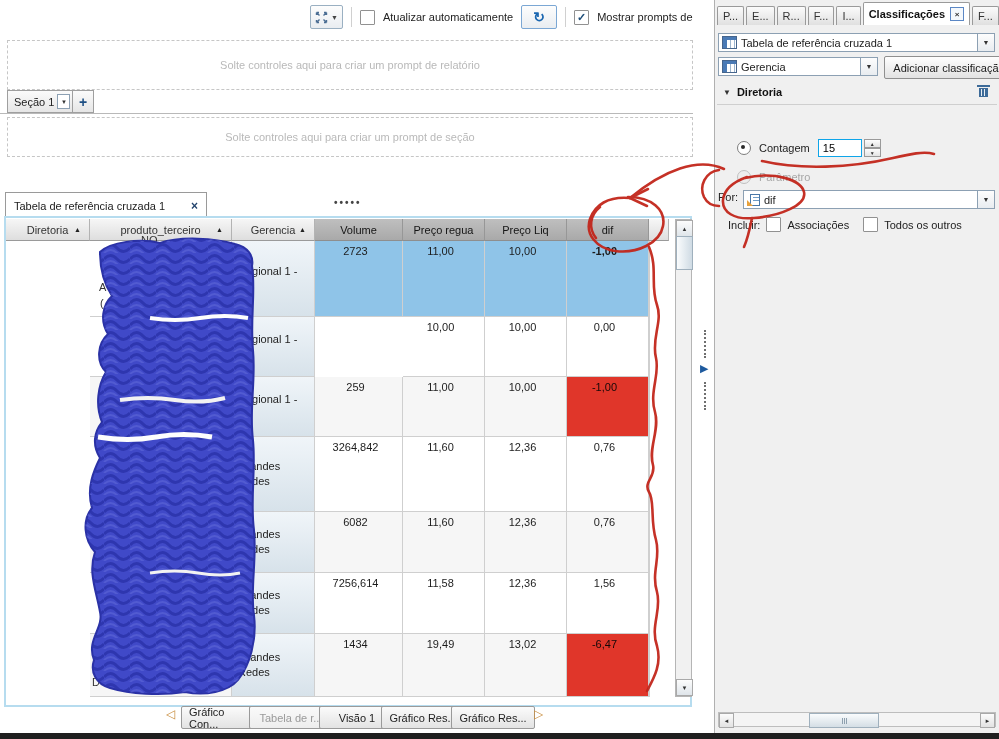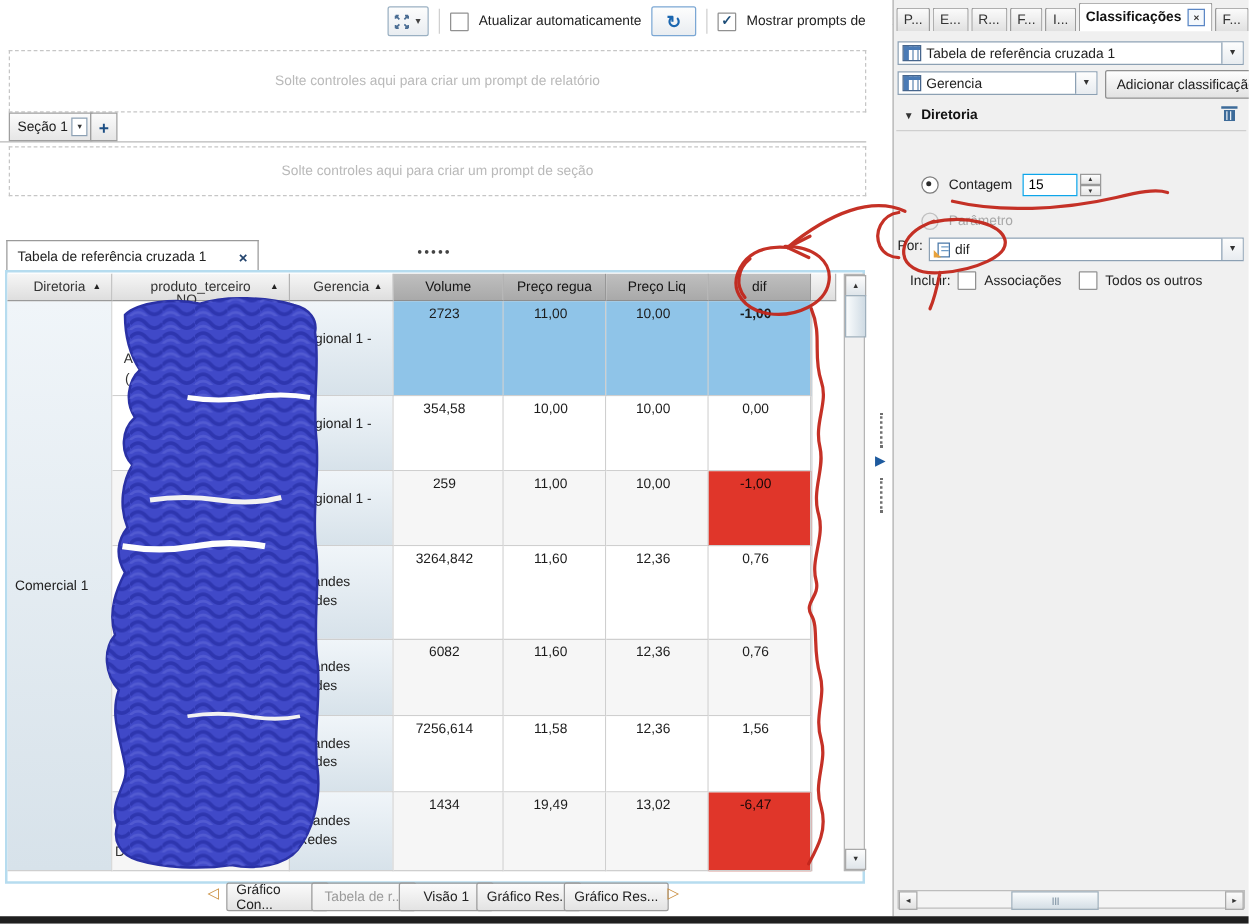--- a/index.html
+++ b/index.html
@@ -220,40 +220,36 @@
       <span>Preço regua</span>
     </div>
   <div class="cell hm" style="grid-area:1/6">
       <span>Preço Liq</span>
     </div>
   <div class="cell hm" style="grid-area:1/7">
       <span>dif</span>
     </div>
   <div class="cell hd" style="grid-area:1/8"></div>
 
-  <div class="cell dim" style="grid-area:2/1/9/2">
-    <span>Comercial 1</span>
-  </div>
 
   <div class="cell spacercol" style="grid-area:2/8/9/9;border-left:1px solid #cfcfcf;"></div>
 
   <div class="cell val" style="grid-area:2/2"></div>
   <div class="cell dim ger" style="grid-area:2/3">
       <span>Regional 1 - SP</span>
     </div>
   <div class="cell val bluerow" style="grid-area:2/4"><span>2723</span></div>
   <div class="cell val bluerow" style="grid-area:2/5"><span>11,00</span></div>
   <div class="cell val bluerow" style="grid-area:2/6"><span>10,00</span></div>
   <div class="cell val bluerow" style="grid-area:2/7;font-weight:bold;"><span>-1,00</span></div>
 
   <div class="cell val" style="grid-area:3/2"></div>
   <div class="cell dim ger" style="grid-area:3/3">
       <span>Regional 1 - SP</span>
     </div>
-  <div class="cell val" style="grid-area:3/4"><span>354,58</span></div>
   <div class="cell val" style="grid-area:3/5"><span>10,00</span></div>
   <div class="cell val" style="grid-area:3/6"><span>10,00</span></div>
   <div class="cell val" style="grid-area:3/7"><span>0,00</span></div>
 
   <div class="cell val alt" style="grid-area:4/2"></div>
   <div class="cell dim ger" style="grid-area:4/3">
       <span>Regional 1 - SP</span>
     </div>
   <div class="cell val alt" style="grid-area:4/4"><span>259</span></div>
   <div class="cell val alt" style="grid-area:4/5"><span>11,00</span></div>

